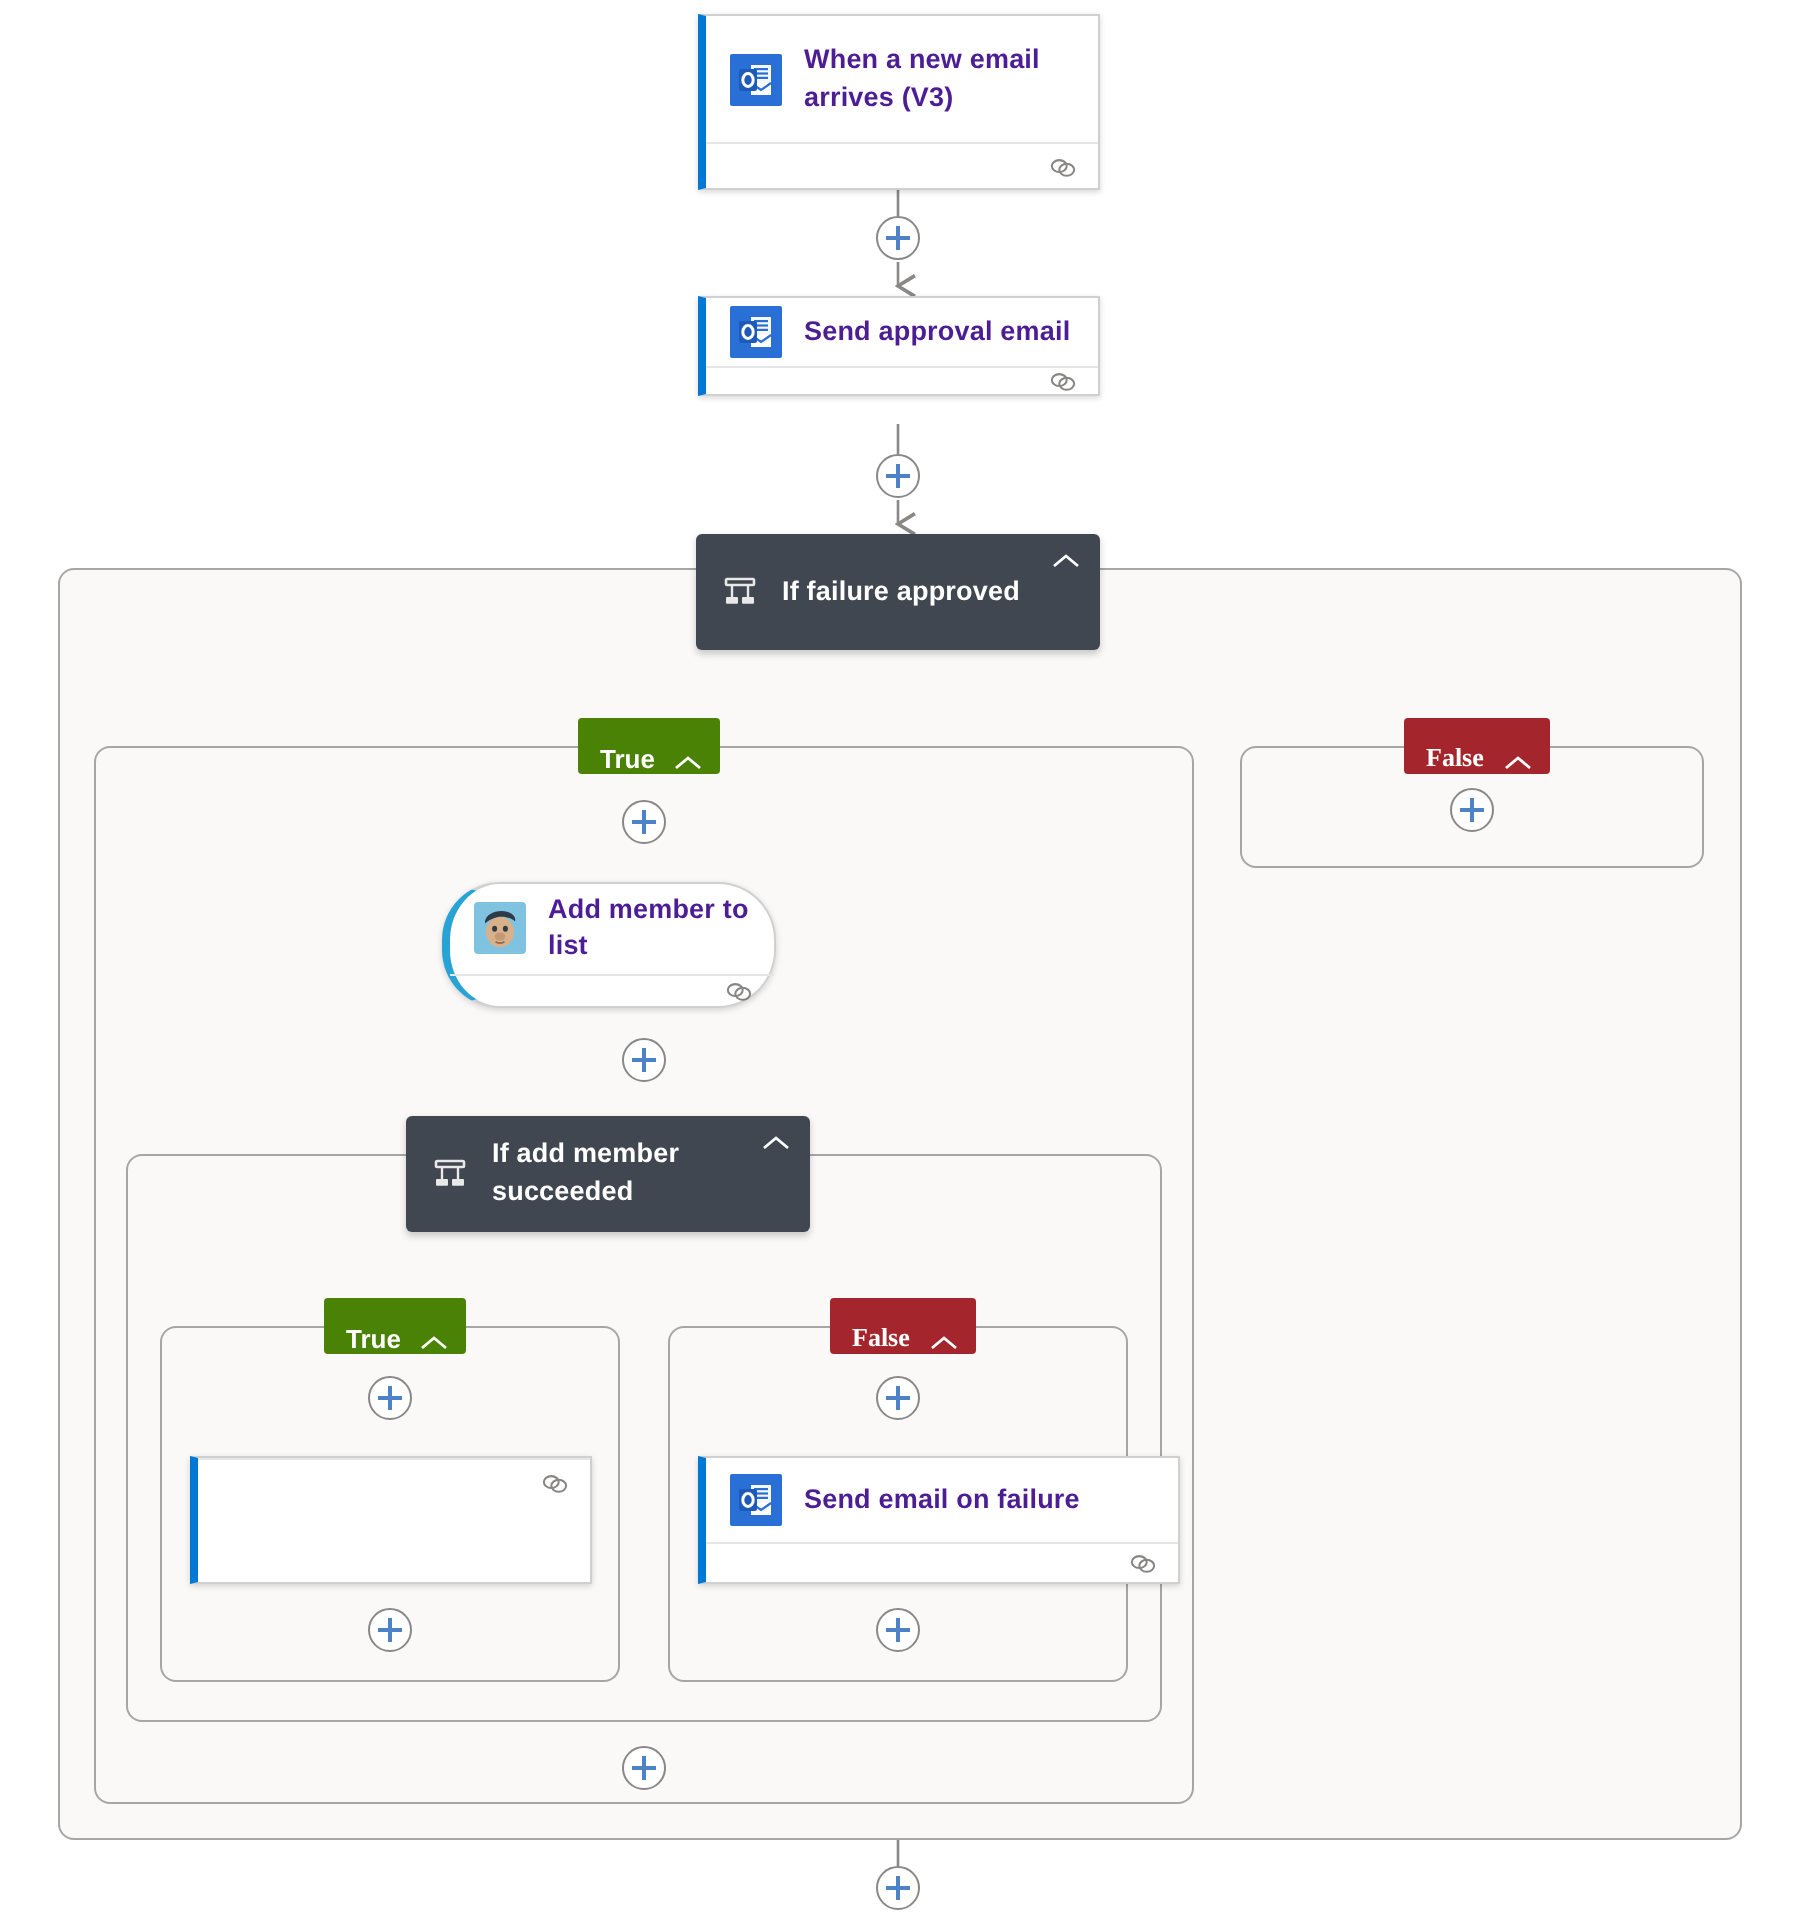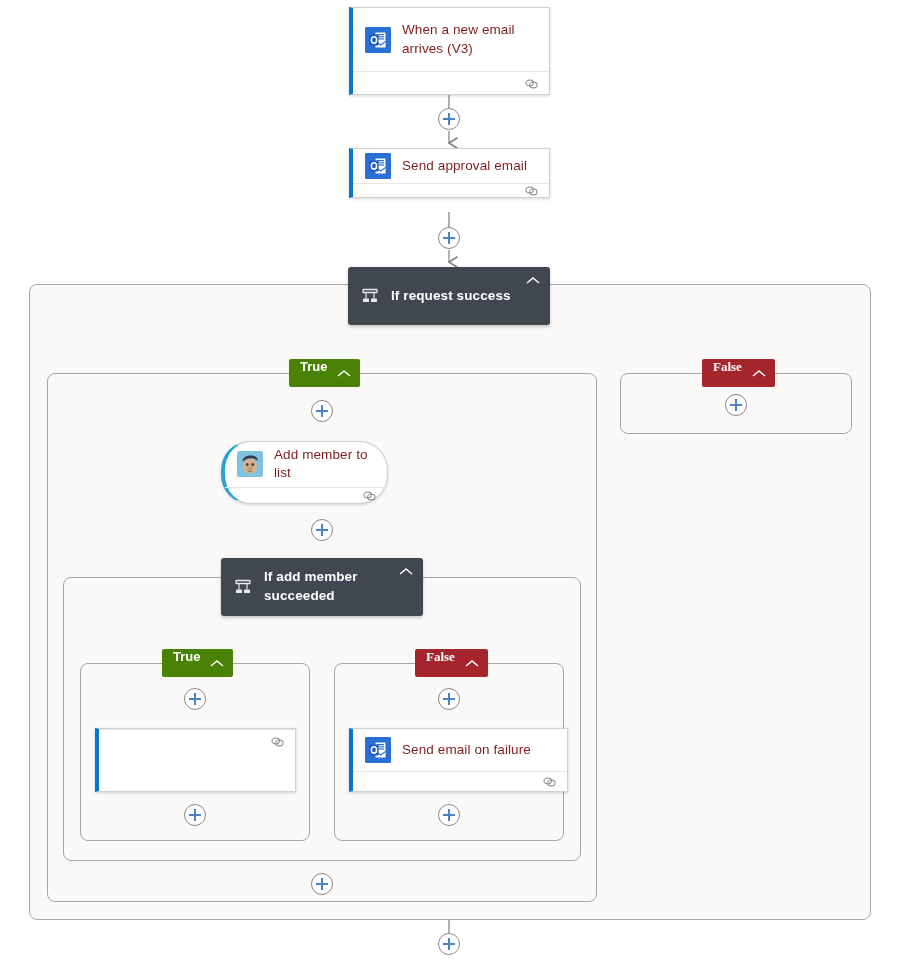--- a/index.html
+++ b/index.html
@@ -43,23 +43,23 @@
   .card.mailchimp { border-left-color: #27a3d6; }
   .card-body {
     display: flex;
     align-items: center;
     padding: 10px 12px 10px 12px;
     flex: 1 1 auto;
     min-height: 0;
   }
   .card-title {
     font-size: 13.5px;
-    color: #7f1d1d;
+    color: #4c1d95;
     line-height: 1.35;
-    font-weight: 400;
+    font-weight: 700;
     letter-spacing: .1px;
   }
   .card-foot {
     border-top: 1px solid #e6e6e6;
     height: 23px;
     display: flex;
     align-items: center;
     justify-content: flex-end;
     padding-right: 10px;
   }
@@ -92,22 +92,22 @@
     line-height: 1.38;
     letter-spacing: .1px;
   }
   .chev { width: 14px; height: 9px; flex: 0 0 14px; display:block; align-self: flex-start; margin-top: 9px; }
   
   .badge {
     position: absolute;
     height: 28px;
     border-radius: 2px;
     display: flex;
-    align-items: flex-start;
-    padding: 0 9px 0 11px;
+    align-items: flex-end;
+    padding: 16px 9px 0 11px;
     z-index: 7;
     color: #ffffff;
     font-size: 13px;
     font-weight: 700;
   }
   .badge.t { background: #498205; }
   .badge.f { background: #a4262c; font-family: Liberation Serif, serif; }
   .badge .chev { margin-top: 0; margin-left: 10px; align-self: center; }
   
   .plus {
@@ -241,21 +241,21 @@
   </div>
 
   <div class="cond" style="left:348px; top:267px; width:202px; height:58px;">
     <svg class="cond-icon" viewBox="0 0 20 20">
       <rect x="3" y="3.5" width="14" height="3" rx=".6" fill="none" stroke="#e8e8e8" stroke-width="1.3"></rect>
       <line x1="6" y1="6.5" x2="6" y2="12.5" stroke="#e8e8e8" stroke-width="1.2"></line>
       <line x1="14" y1="6.5" x2="14" y2="12.5" stroke="#e8e8e8" stroke-width="1.2"></line>
       <rect x="3" y="12.5" width="6" height="3.4" rx=".5" fill="#e8e8e8"></rect>
       <rect x="11" y="12.5" width="6" height="3.4" rx=".5" fill="#e8e8e8"></rect>
     </svg>
-    <div class="cond-title">If request success</div>
+    <div class="cond-title">If failure approved</div>
     <svg class="chev" viewBox="0 0 14 9">
       <path d="M1,7 L7,2 L13,7" fill="none" stroke="#ffffff" stroke-width="1.4"></path>
     </svg>
   </div>
 
   <div class="badge t" style="left:289px; top:359px;">
     <span>True</span>
     <svg class="chev" viewBox="0 0 14 9">
       <path d="M1,7 L7,2 L13,7" fill="none" stroke="#ffffff" stroke-width="1.4"></path>
     </svg>
@@ -282,21 +282,21 @@
       <div class="card-title">Add member to list</div>
     </div>
     <div class="card-foot">
       <svg class="foot-icon" viewBox="0 0 16 14">
         <ellipse cx="6" cy="6.5" rx="4" ry="3.2" fill="none" stroke="#605e5c" stroke-width="1.1"></ellipse>
         <ellipse cx="10" cy="8.5" rx="4" ry="3.2" fill="none" stroke="#605e5c" stroke-width="1.1"></ellipse>
       </svg>
     </div>
   </div>
 
-  <div class="cond" style="left:221px; top:558px; width:202px; height:58px;">
+  <div class="cond" style="left:203px; top:558px; width:202px; height:58px;">
     <svg class="cond-icon" viewBox="0 0 20 20">
       <rect x="3" y="3.5" width="14" height="3" rx=".6" fill="none" stroke="#e8e8e8" stroke-width="1.3"></rect>
       <line x1="6" y1="6.5" x2="6" y2="12.5" stroke="#e8e8e8" stroke-width="1.2"></line>
       <line x1="14" y1="6.5" x2="14" y2="12.5" stroke="#e8e8e8" stroke-width="1.2"></line>
       <rect x="3" y="12.5" width="6" height="3.4" rx=".5" fill="#e8e8e8"></rect>
       <rect x="11" y="12.5" width="6" height="3.4" rx=".5" fill="#e8e8e8"></rect>
     </svg>
     <div class="cond-title">If add member succeeded</div>
     <svg class="chev" viewBox="0 0 14 9">
       <path d="M1,7 L7,2 L13,7" fill="none" stroke="#ffffff" stroke-width="1.4"></path>
@@ -319,21 +319,21 @@
 
   <div class="card" style="left:95px; top:728px; width:201px; height:64px;">
     <div class="card-foot">
       <svg class="foot-icon" viewBox="0 0 16 14">
         <ellipse cx="6" cy="6.5" rx="4" ry="3.2" fill="none" stroke="#605e5c" stroke-width="1.1"></ellipse>
         <ellipse cx="10" cy="8.5" rx="4" ry="3.2" fill="none" stroke="#605e5c" stroke-width="1.1"></ellipse>
       </svg>
     </div>
   </div>
 
-  <div class="card" style="left:349px; top:728px; width:219px; height:64px;justify-content:flex-end;">
+  <div class="card" style="left:349px; top:728px; width:241px; height:64px;justify-content:flex-end;">
     <div class="card-body">
       <svg class="app-icon" viewBox="0 0 26 26">
         <rect width="26" height="26" fill="#2a6fd6"></rect>
         <rect x="10.5" y="5.5" width="10" height="10" fill="#ffffff" opacity=".95"></rect>
         <rect x="12" y="7" width="7" height="1.1" fill="#2a6fd6"></rect>
         <rect x="12" y="9.2" width="7" height="1.1" fill="#2a6fd6"></rect>
         <rect x="12" y="11.4" width="7" height="1.1" fill="#2a6fd6"></rect>
         <rect x="10.5" y="14.5" width="10" height="6" fill="#ffffff"></rect>
         <path d="M10.5,14.5 L15.5,18 L20.5,14.5" fill="none" stroke="#2a6fd6" stroke-width="1.1"></path>
         <rect x="4.5" y="7.5" width="9" height="11" rx="1" fill="#1e5bb8"></rect>

